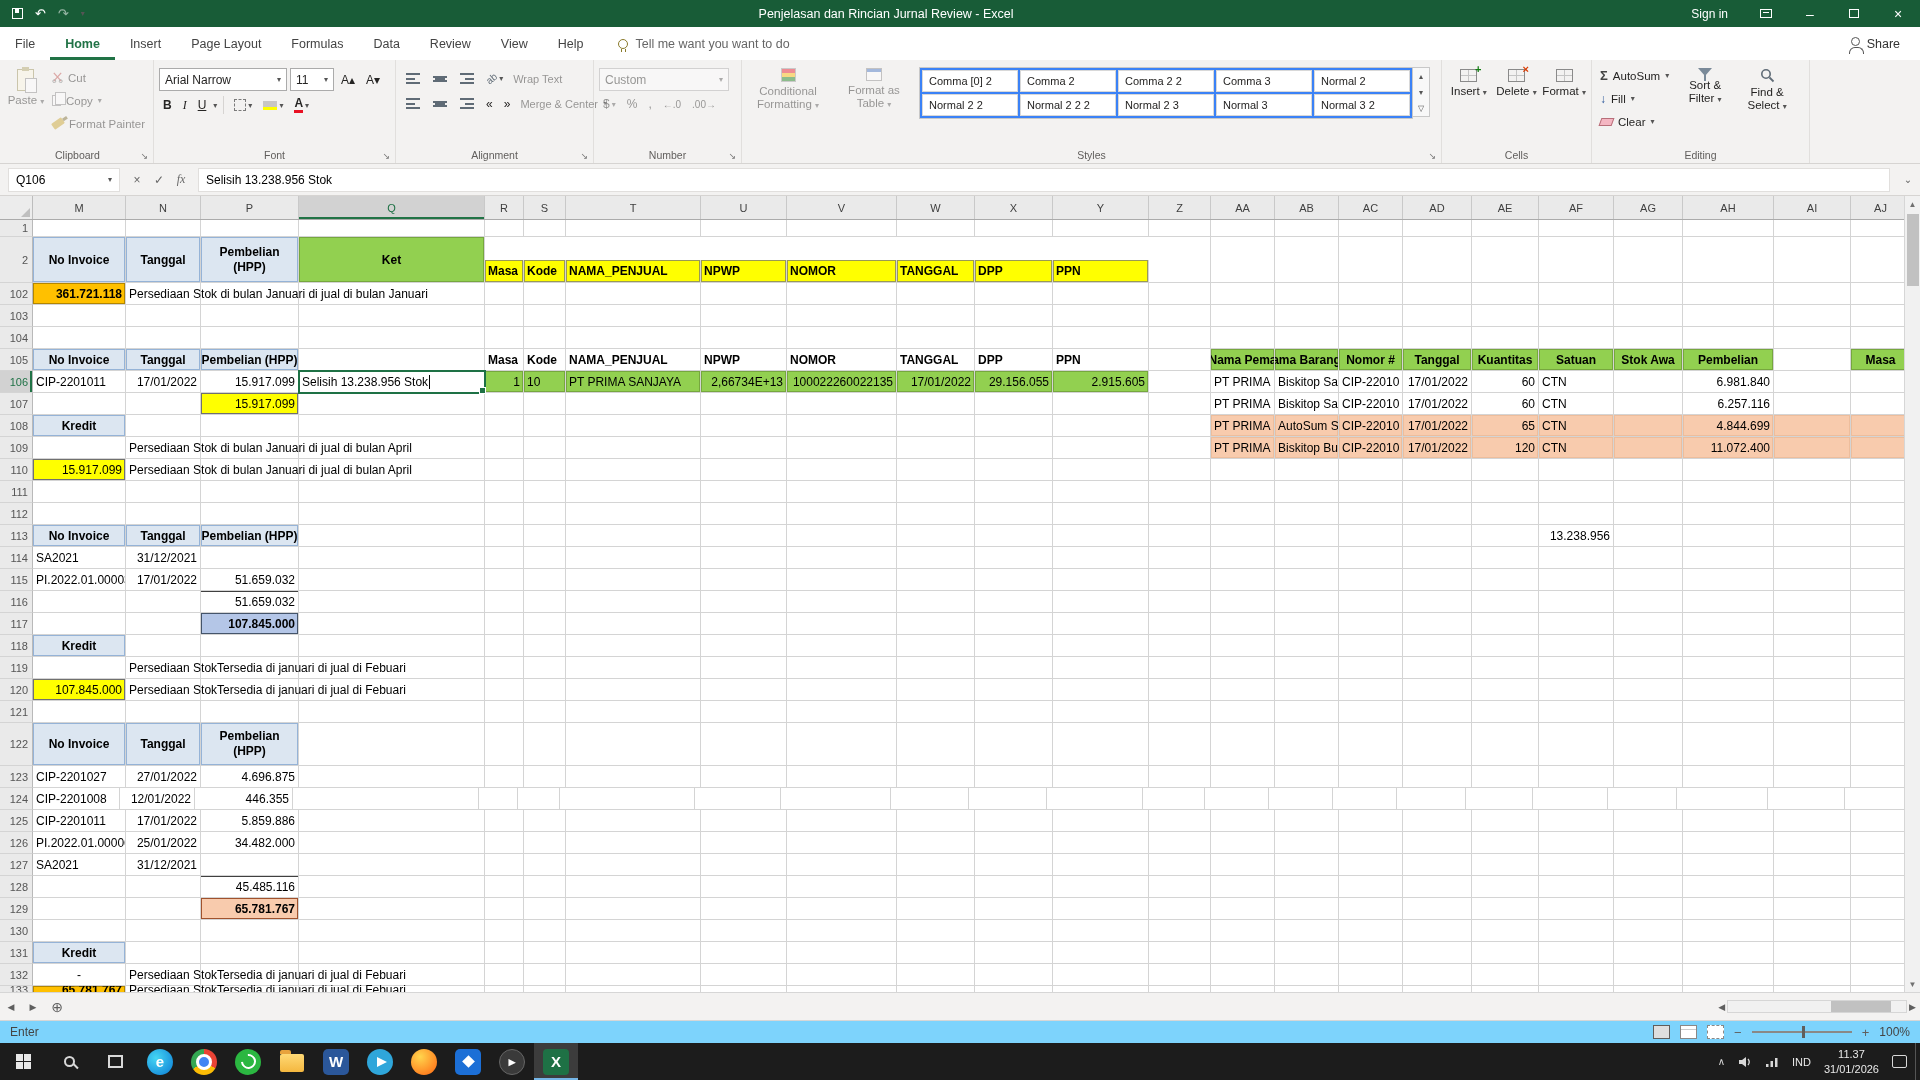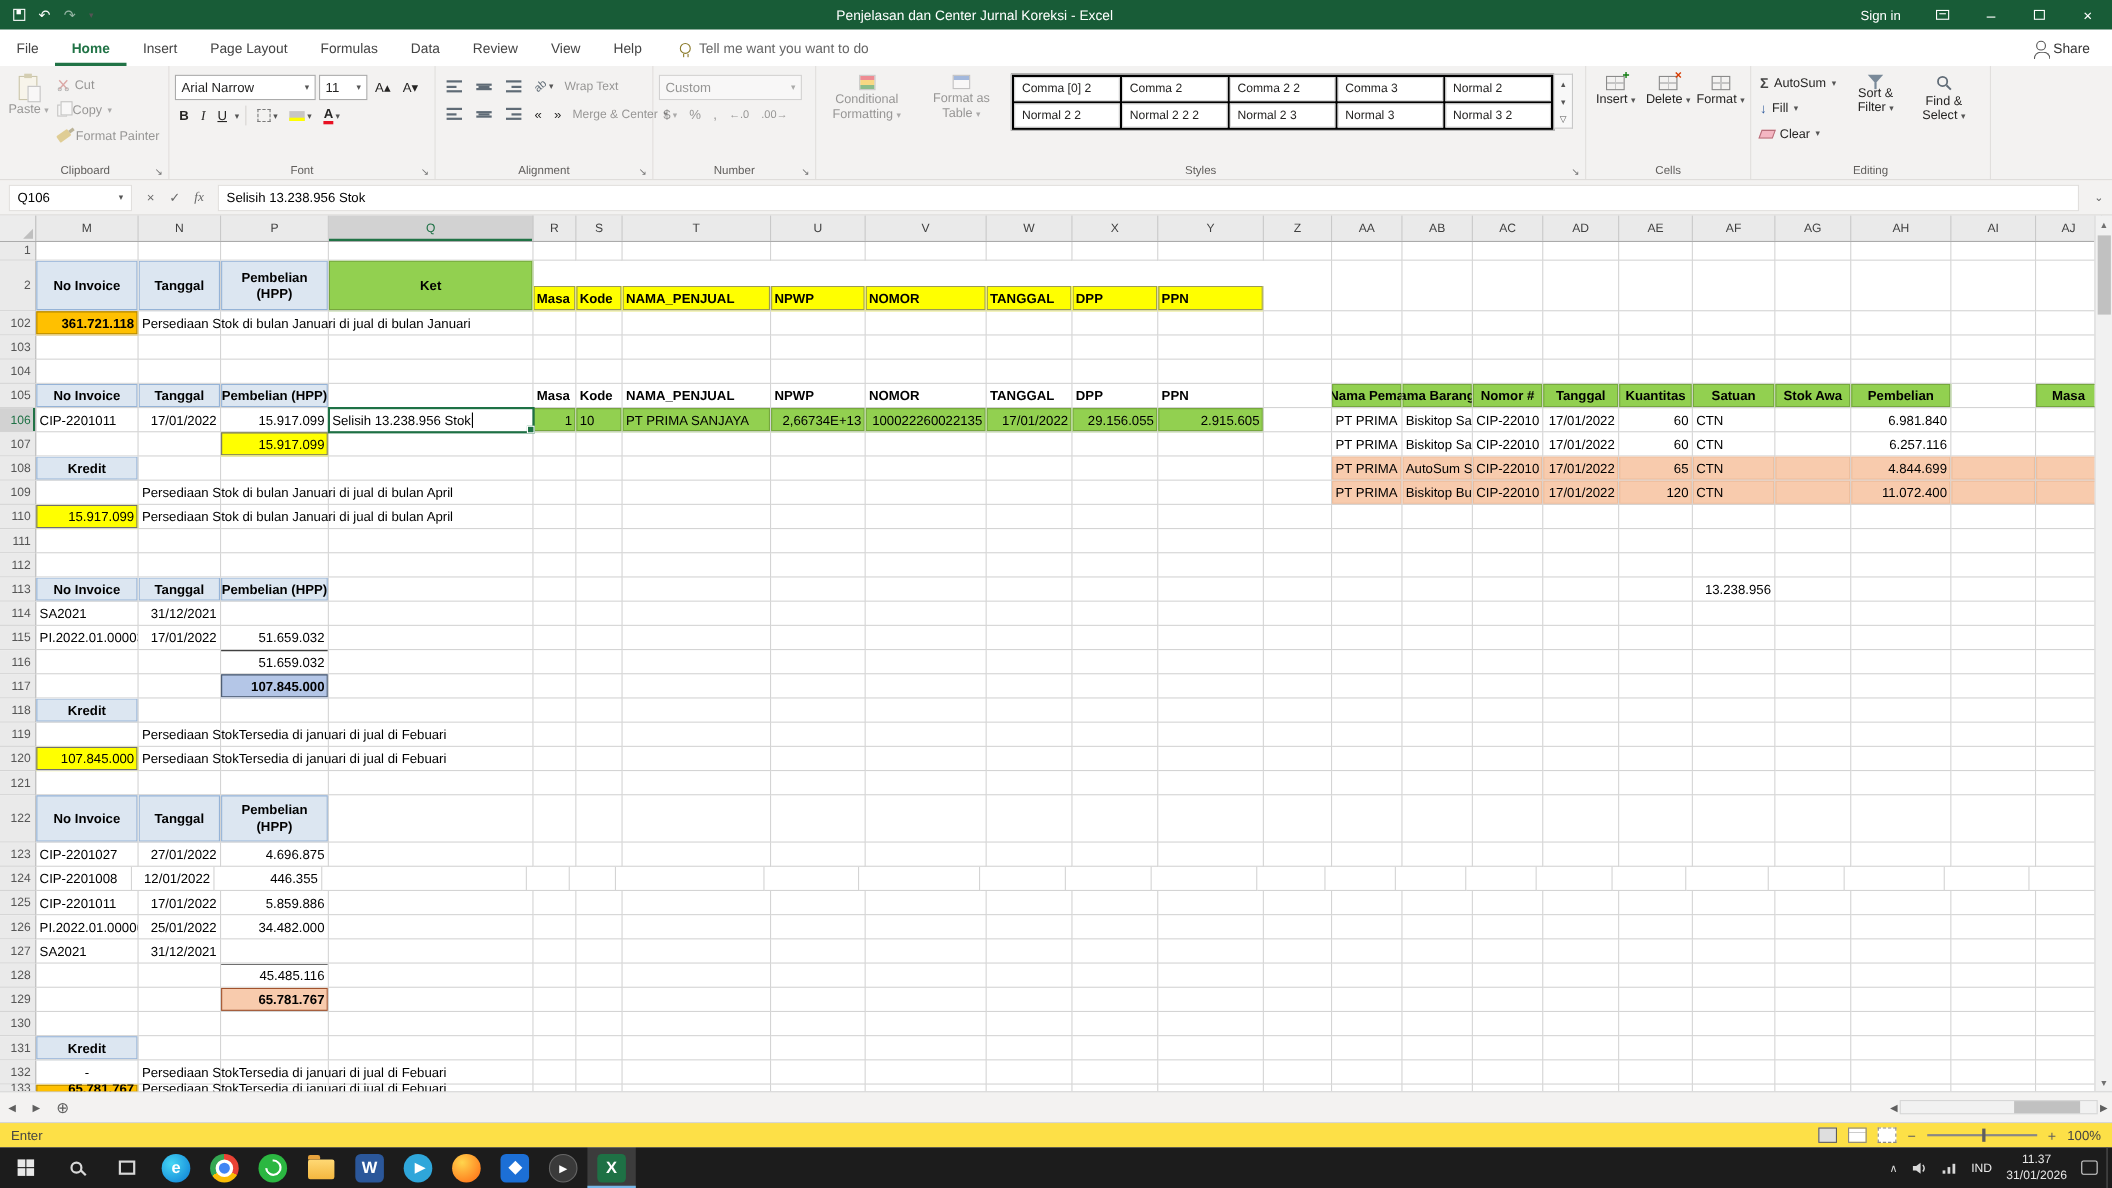--- a/index.html
+++ b/index.html
@@ -69,21 +69,21 @@
   .alic i{height:2px;background:#5F6B76;display:block;width:100%;}
   .alic.short i:nth-child(2){width:65%;}
   .alic.ctr i:nth-child(2){width:65%;margin:0 auto;}
   .alic.rt i:nth-child(2){width:65%;margin-left:auto;}
   .ori{display:inline-block;transform:rotate(-40deg);font-size:10px;color:#5F6B76;}
   .ic-cf{width:15px;height:14px;display:inline-block;border:1px solid #999;
          background:linear-gradient(#E81123 0 33%,#FFB900 33% 66%,#107C10 66%);}
   .ic-fat{width:16px;height:13px;display:inline-block;border:1px solid #8A8A8A;
           background:linear-gradient(#4472C4 0 30%,#fff 30%),repeating-linear-gradient(90deg,transparent 0 4px,#B5B5B5 4px 5px);}
   .gallery{display:flex;align-items:flex-start;margin-top:4px;}
-  .glist{display:grid;grid-template-columns:repeat(5,96px);grid-auto-rows:22px;gap:2px;background:#000000;border:1px solid #C8C8C8;padding:2px;}
+  .glist{display:grid;grid-template-columns:repeat(5,96px);grid-auto-rows:22px;gap:2px;background:#3b82f6;border:1px solid #C8C8C8;padding:2px;}
   .chip{background:#fff;border:1px solid #D8D8D8;font-size:11px;display:flex;align-items:center;padding:0 6px;white-space:nowrap;overflow:hidden;}
   .garr{width:17px;display:flex;flex-direction:column;border:1px solid #C8C8C8;border-left:none;background:#F8F8F8;}
   .garr span{height:16px;display:flex;align-items:center;justify-content:center;font-size:8px;color:#555;}
   .mini-grid{width:17px;height:13px;border:1px solid #8A8A8A;display:inline-block;position:relative;
              background:repeating-linear-gradient(0deg,transparent 0 5px,#C5C5C5 5px 6px),repeating-linear-gradient(90deg,transparent 0 7px,#C5C5C5 7px 8px);}
   .mini-grid.ins::after{content:"+";position:absolute;right:-5px;top:-7px;color:#107C10;font-weight:bold;font-size:11px;}
   .mini-grid.del::after{content:"\00d7";position:absolute;right:-5px;top:-7px;color:#D83B01;font-weight:bold;font-size:11px;}
   .ic-sigma{font-size:13px;color:#444;font-weight:bold;}
   .ic-filld{color:#2B579A;font-weight:bold;font-size:12px;}
   .ic-clear{width:13px;height:8px;background:#F4B6C2;border:1px solid #B76E79;display:inline-block;transform:skewX(-20deg);}
@@ -144,21 +144,21 @@
   .sheetbar{height:28px;background:#F3F2F1;display:flex;align-items:stretch;flex:none;font-size:12px;border-top:1px solid #D6D6D6;}
   .snav{width:22px;display:flex;align-items:center;justify-content:center;color:#5F5F5F;font-size:9px;}
   .stab{display:flex;align-items:center;padding:0 13px;border-right:1px solid #B5B5B5;color:#222;background:#E8C84A;}
   .stab.active{font-weight:bold;}
   .newsheet{width:26px;display:flex;align-items:center;justify-content:center;color:#5F5F5F;font-size:14px;}
   .hscroll{margin-left:auto;display:flex;align-items:center;gap:2px;padding-right:4px;color:#5F5F5F;font-size:9px;}
   .htrack{width:180px;height:13px;background:#F1F1F1;border:1px solid #D6D6D6;position:relative;}
   .hthumb{position:absolute;left:58%;top:0;width:60px;height:11px;background:#C1C1C1;}
 
   
-  .statusbar{height:23px;background:#fde047;border-top:1px solid #D6D6D6;display:flex;align-items:center;font-size:12px;color:#444;padding:0 10px;flex:none;}
+  .statusbar{height:23px;background:#7dd3fc;border-top:1px solid #D6D6D6;display:flex;align-items:center;font-size:12px;color:#444;padding:0 10px;flex:none;}
   .sright{margin-left:auto;display:flex;align-items:center;gap:10px;}
   .vic{width:17px;height:14px;border:1px solid #8A8886;background:#fff;display:inline-block;}
   .vic.active{background:#DEDEDE;border-color:#5F5D5B;}
   .vic.pl{background:linear-gradient(#fff 0 3px,#ccc 3px 4px,#fff 4px);}
   .vic.pb{border-style:dashed;}
   .ztrack{width:100px;height:2px;background:#8A8886;position:relative;display:inline-block;}
   .zthumb{position:absolute;left:50%;top:-5px;width:3px;height:12px;background:#605E5C;}
   .zsign{font-size:13px;color:#605E5C;}
 
   
@@ -206,21 +206,21 @@
     <div class="qat">
       <span class="qbtn">
           <span class="ic-save"></span>
         </span>
       <span class="qbtn">↶</span>
       <span class="qbtn dim">↷</span>
       <span class="qbtn">
           <span class="dd">▾</span>
         </span>
     </div>
-    <div class="tb-title">Penjelasan dan Center Jurnal Koreksi -  Excel</div>
+    <div class="tb-title">Penjelasan dan Rincian Jurnal Review -  Excel</div>
     <div class="tb-right">
       <span class="signin">
           <span>Sign in</span>
         </span>
       <span class="winbtn">
           <span class="ic-ribopt"></span>
         </span>
       <span class="winbtn">–</span>
       <span class="winbtn">
           <span class="ic-max"></span>

